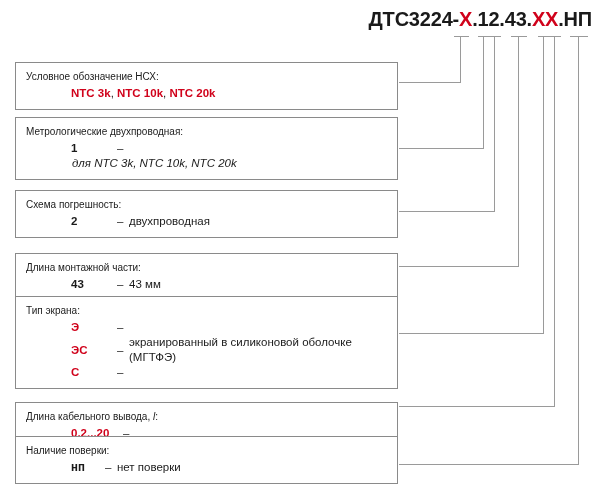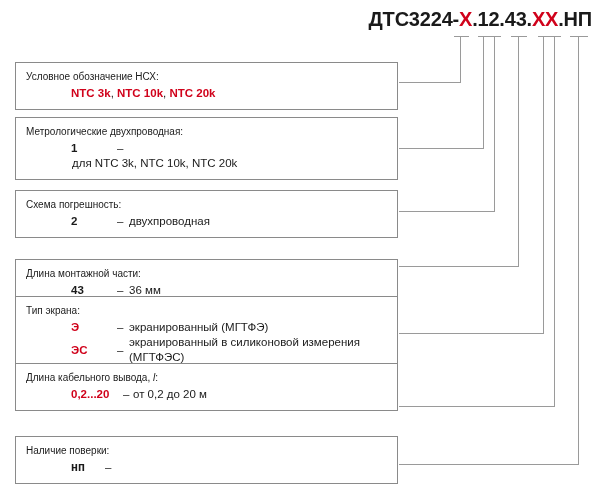--- a/index.html
+++ b/index.html
@@ -87,20 +87,21 @@
   }
   .opt-text {
     flex: 1 1 auto;
     color: #1a1a1a;
   }
   .opt-cont {
     font-size: 11.5px;
     line-height: 15px;
     padding-left: 46px;
     color: #1a1a1a;
+    font-style: italic;
   }
   .inline-red {
     color: #d0021b;
     font-weight: bold;
   }
 </style>
 </head>
 <body>
 
 <div id="code-title">
@@ -156,55 +157,54 @@
 
 <div class="spec-box" style="top:190px;">
   <div class="box-title">Схема погрешность:</div>
   <div class="opt-row">
     <span class="opt-code dark wide">2</span>
     <span class="opt-dash">–</span>
     <span class="opt-text">двухпроводная</span>
   </div>
 </div>
 
-<div class="spec-box" style="top:259px;">
+<div class="spec-box" style="top:253px;">
   <div class="box-title">Длина монтажной части:</div>
   <div class="opt-row">
     <span class="opt-code dark wide">43</span>
     <span class="opt-dash">–</span>
-    <span class="opt-text">36 мм</span>
+    <span class="opt-text">43 мм</span>
   </div>
 </div>
 
 <div class="spec-box" style="top:296px;">
   <div class="box-title">Тип экрана:</div>
   <div class="opt-row">
     <span class="opt-code wide">Э</span>
     <span class="opt-dash">–</span>
-    <span class="opt-text">экранированный (МГТФЭ)</span>
   </div>
   <div class="opt-row">
     <span class="opt-code wide">ЭС</span>
     <span class="opt-dash">–</span>
-    <span class="opt-text">экранированный в силиконовой измерения (МГТФЭС)</span>
+    <span class="opt-text">экранированный в силиконовой оболочке (МГТФЭ)</span>
   </div>
   <div class="opt-row">
     <span class="opt-code wide">С</span>
     <span class="opt-dash">–</span>
   </div>
 </div>
 
-<div class="spec-box" style="top:363px;">
+<div class="spec-box" style="top:402px;">
   <div class="box-title"><span>Длина кабельного вывода, </span><span class="ital">l</span><span>:</span></div>
   <div class="opt-row">
     <span class="opt-code wide" style="width:52px;">0,2...20</span>
     <span class="opt-dash" style="width:10px;">–</span>
-    <span class="opt-text">от 0,2 до 20 м</span>
   </div>
 </div>
 
 <div class="spec-box" style="top:436px;">
   <div class="box-title">Наличие поверки:</div>
   <div class="opt-row">
     <span class="opt-code dark" style="width:34px;font-family:Liberation Mono, monospace;">НП</span>
     <span class="opt-dash">–</span>
+    <span class="opt-text">нет поверки</span>
   </div>
 </div>
 
 </body></html>

